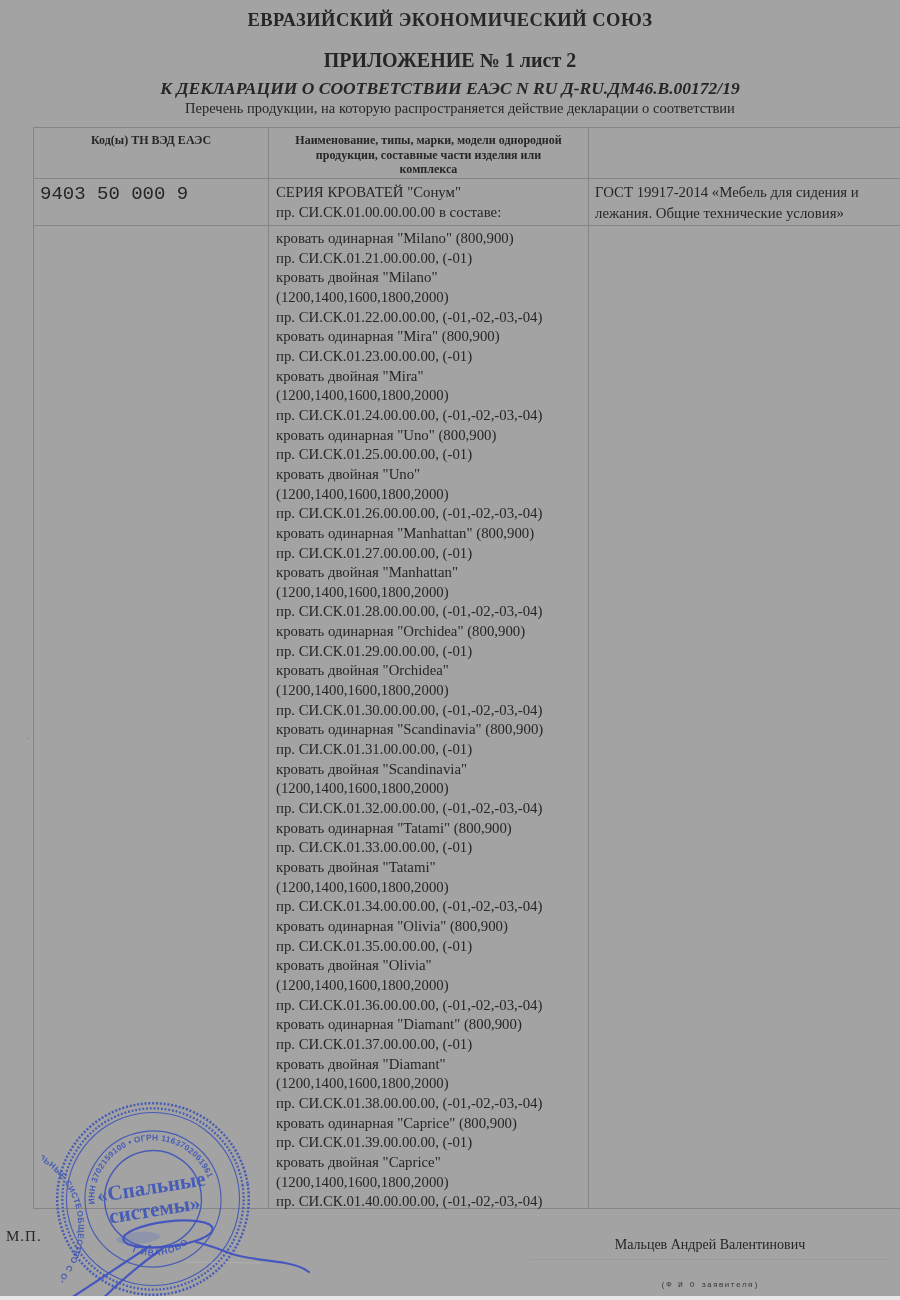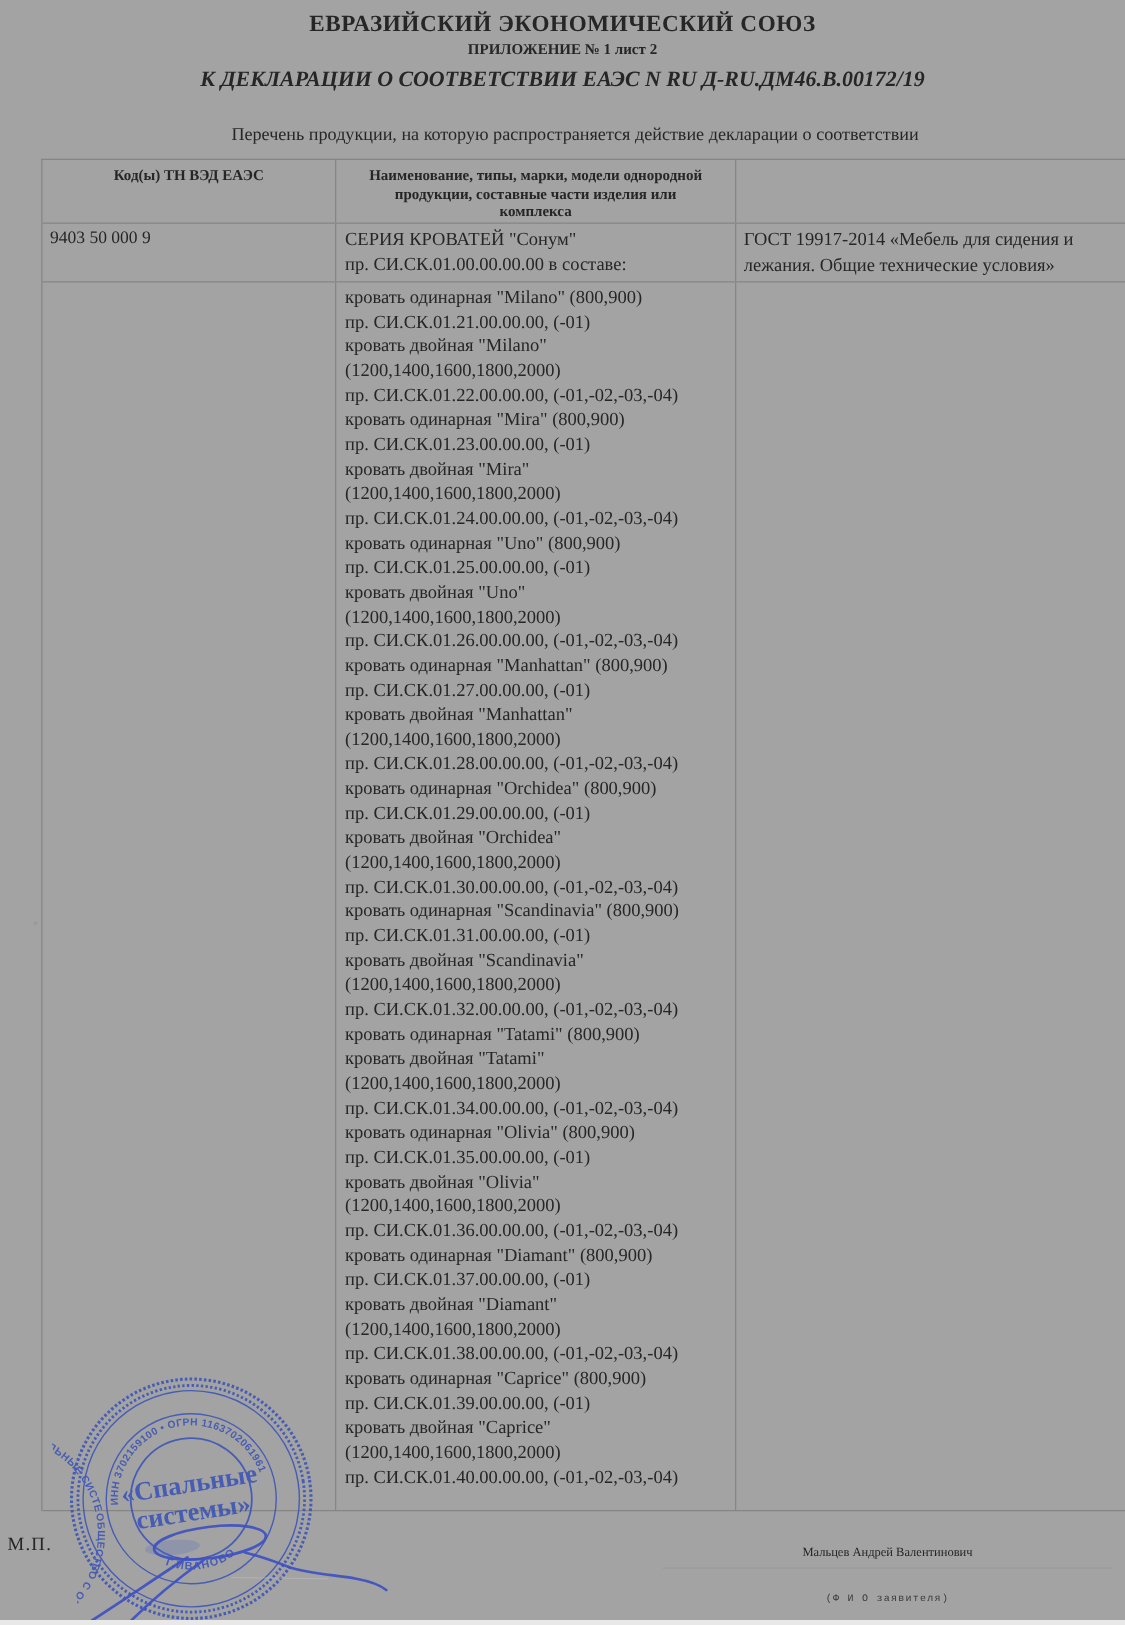--- a/index.html
+++ b/index.html
@@ -4,45 +4,45 @@
 <style>
   * { margin:0; padding:0; box-sizing:border-box; }
   body { font-family:"Liberation Serif","DejaVu Serif",serif; background:#e8e8e8; }
   .page {
     position:relative; width:900px; height:1296px; margin:0 auto;
     background:#a3a3a3; overflow:hidden; color:#262626;
   }
   
   .titles { position:absolute; top:10px; left:0; width:900px; text-align:center; }
   .t1 { font-size:18.5px; font-weight:bold; letter-spacing:.5px; }
-  .t2 { font-size:12px;  font-weight:bold; margin-top:1px; }
+  .t2 { font-size:20px;  font-weight:bold; margin-top:18px; }
   .t3 { font-size:17.5px; font-weight:bold; margin-top:6px;font-style:italic; }
   .caption-line { position:absolute; top:100px; left:0; width:920px; text-align:center; font-size:14.5px; }
   
   .doc-table {
     position:absolute; left:33px; top:127px; width:867px;
     border-top:1px solid #858585; border-left:1px solid #858585;
   }
   .trow { display:flex; border-bottom:1px solid #858585; }
   .cell { flex:none; }
   .c1 { width:235px; border-right:1px solid #858585; }
   .c2 { width:320px; border-right:1px solid #858585; }
   .c3 { width:311px; }
   .hrow { height:51px; }
   .hcell { font-weight:bold; font-size:12px; line-height:14.5px; text-align:center; padding-top:5px;font-family:Liberation Serif, serif; }
   .r1 { height:47px; }
   .r2 { height:983px; }
-  .code-text { font-size:14px; padding:4px 0 0 6px; }
+  .code-text { font-size:19px; padding:4px 0 0 6px;font-family:Liberation Mono, monospace; }
   .body-lines { font-size:14.8px; line-height:20px; padding:3px 0 0 7px; white-space:nowrap; }
   .doc-lines  { font-size:14.8px; line-height:21px; padding:3px 0 0 6px; white-space:nowrap; }
   .product-lines { font-size:14.8px; line-height:19.66px; padding:3px 0 0 7px; white-space:nowrap; }
   
   .mp-label { position:absolute; left:6px; top:1228px; font-size:15px; letter-spacing:1px; }
   .applicant { position:absolute; left:530px; top:1237px; width:360px; text-align:center; }
-  .applicant-name { font-size:10px; }
+  .applicant-name { font-size:14px; }
   .fio-line { margin-top:6px; border-top:1px solid #9a9a9a; height:0; }
   .applicant-caption { margin-top:20px; font-size:8px; letter-spacing:1px; color:#3a3a3a;
                        font-family:Liberation Mono, monospace; }
   
   .stamp-svg { position:absolute; left:50px; top:1096px; width:206px; height:206px;
                transform:rotate(-9deg); opacity:.88; }
   .sig-svg { position:absolute; left:0; top:0; width:900px; height:1300px; }
   .speck { position:absolute; left:27px; top:737px; width:3px; height:3px;
            background:#9a9a96; border-radius:50%; }
 </style>
@@ -114,20 +114,21 @@
             <div>пр. СИ.СК.01.29.00.00.00, (-01)</div>
             <div>кровать двойная "Orchidea"</div>
             <div>(1200,1400,1600,1800,2000)</div>
             <div>пр. СИ.СК.01.30.00.00.00, (-01,-02,-03,-04)</div>
             <div>кровать одинарная "Scandinavia" (800,900)</div>
             <div>пр. СИ.СК.01.31.00.00.00, (-01)</div>
             <div>кровать двойная "Scandinavia"</div>
             <div>(1200,1400,1600,1800,2000)</div>
             <div>пр. СИ.СК.01.32.00.00.00, (-01,-02,-03,-04)</div>
             <div>кровать одинарная "Tatami" (800,900)</div>
+            <div>пр. СИ.СК.01.33.00.00.00, (-01)</div>
             <div>кровать двойная "Tatami"</div>
             <div>(1200,1400,1600,1800,2000)</div>
             <div>пр. СИ.СК.01.34.00.00.00, (-01,-02,-03,-04)</div>
             <div>кровать одинарная "Olivia" (800,900)</div>
             <div>пр. СИ.СК.01.35.00.00.00, (-01)</div>
             <div>кровать двойная "Olivia"</div>
             <div>(1200,1400,1600,1800,2000)</div>
             <div>пр. СИ.СК.01.36.00.00.00, (-01,-02,-03,-04)</div>
             <div>кровать одинарная "Diamant" (800,900)</div>
             <div>пр. СИ.СК.01.37.00.00.00, (-01)</div>

